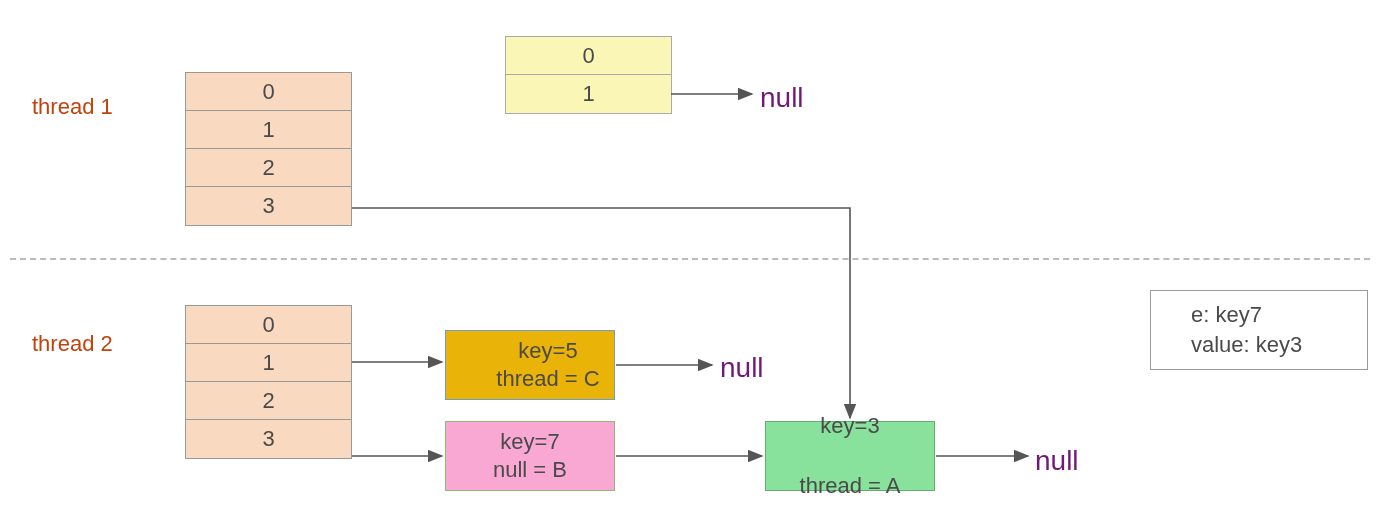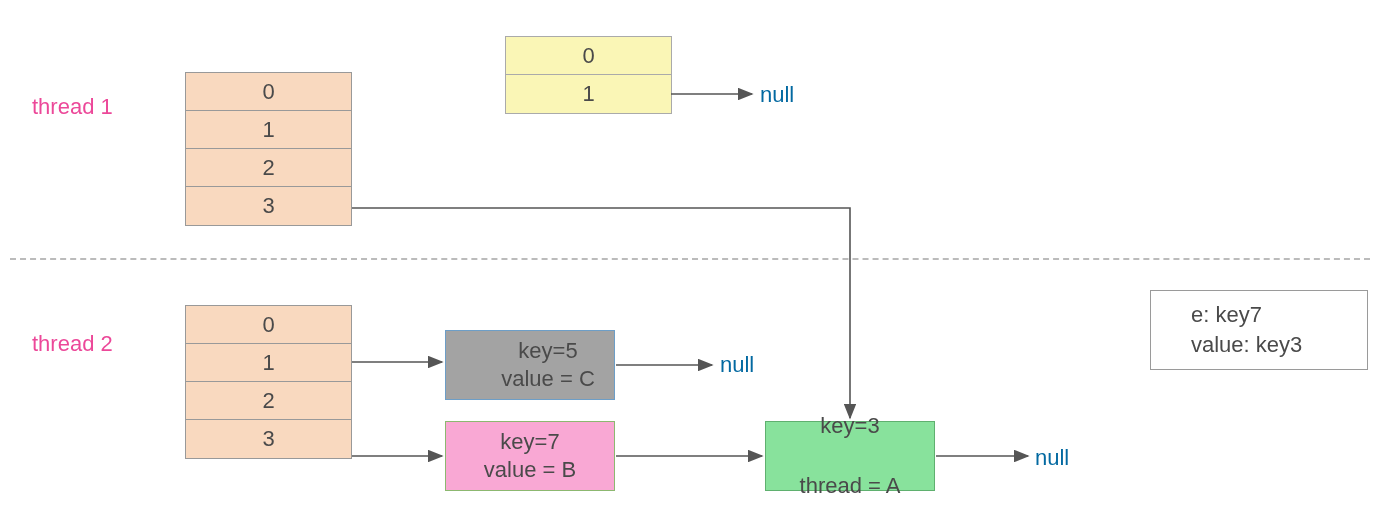--- a/index.html
+++ b/index.html
@@ -13,21 +13,21 @@
     position: relative;
   }
   .canvas {
     position: relative;
     width: 1380px;
     height: 522px;
   }
   .thread-label {
     position: absolute;
     font-size: 22px;
-    color: #ec4899;
+    color: #c2410c;
     font-weight: 400;
   }
   .table {
     position: absolute;
     display: flex;
     flex-direction: column;
     border: 1px solid #999;
   }
   .table .cell {
     width: 165px;
@@ -63,41 +63,41 @@
     height: 70px;
     border: 1px solid #9a9a9a;
     text-align: center;
     font-size: 22px;
     color: #4a4a4a;
     display: flex;
     flex-direction: column;
     justify-content: center;
     line-height: 28px;
   }
-  .blue-box { background: #a3a3a3; border-color: #6d9ec7; padding-left: 36px; }
+  .blue-box { background: #eab308; border-color: #6d9ec7; padding-left: 36px; }
   .lightgreen-box { background: #f9a8d4; border-color: #8cb870; }
   .green-box { background: #88e29c; border-color: #5fb06f; gap: 32px; }
   .state-box {
     position: absolute;
     width: 218px;
     height: 80px;
     border: 1px solid #9a9a9a;
     background: #fff;
     font-size: 22px;
     color: #4a4a4a;
     display: flex;
     flex-direction: column;
     justify-content: center;
     padding-left: 40px;
     line-height: 30px;
   }
   .null-text {
     position: absolute;
-    font-size: 22px;
-    color: #0369a1;
+    font-size: 28px;
+    color: #701a75;
   }
   .divider {
     position: absolute;
     border-top: 2px dashed #bbb;
     width: 1360px;
     left: 10px;
   }
   svg.arrows {
     position: absolute;
     left: 0; top: 0;
@@ -132,27 +132,27 @@
 
   <div class="table" style="left:185px; top:305px;">
     <div class="cell">0</div>
     <div class="cell">1</div>
     <div class="cell">2</div>
     <div class="cell">3</div>
   </div>
 
   <div class="node-box blue-box" style="left:445px; top:330px;">
     <div>key=5</div>
-    <div>value = C</div>
+    <div>thread = C</div>
   </div>
   <div class="null-text" style="left:720px; top:352px;">null</div>
 
   <div class="node-box lightgreen-box" style="left:445px; top:421px;">
     <div>key=7</div>
-    <div>value = B</div>
+    <div>null = B</div>
   </div>
 
   <div class="node-box green-box" style="left:765px; top:421px;">
     <div>key=3</div>
     <div>thread = A</div>
   </div>
   <div class="null-text" style="left:1035px; top:445px;">null</div>
 
   <div class="state-box" style="left:1150px; top:290px;padding-left:40px;">
     <div>e:  key7</div>

